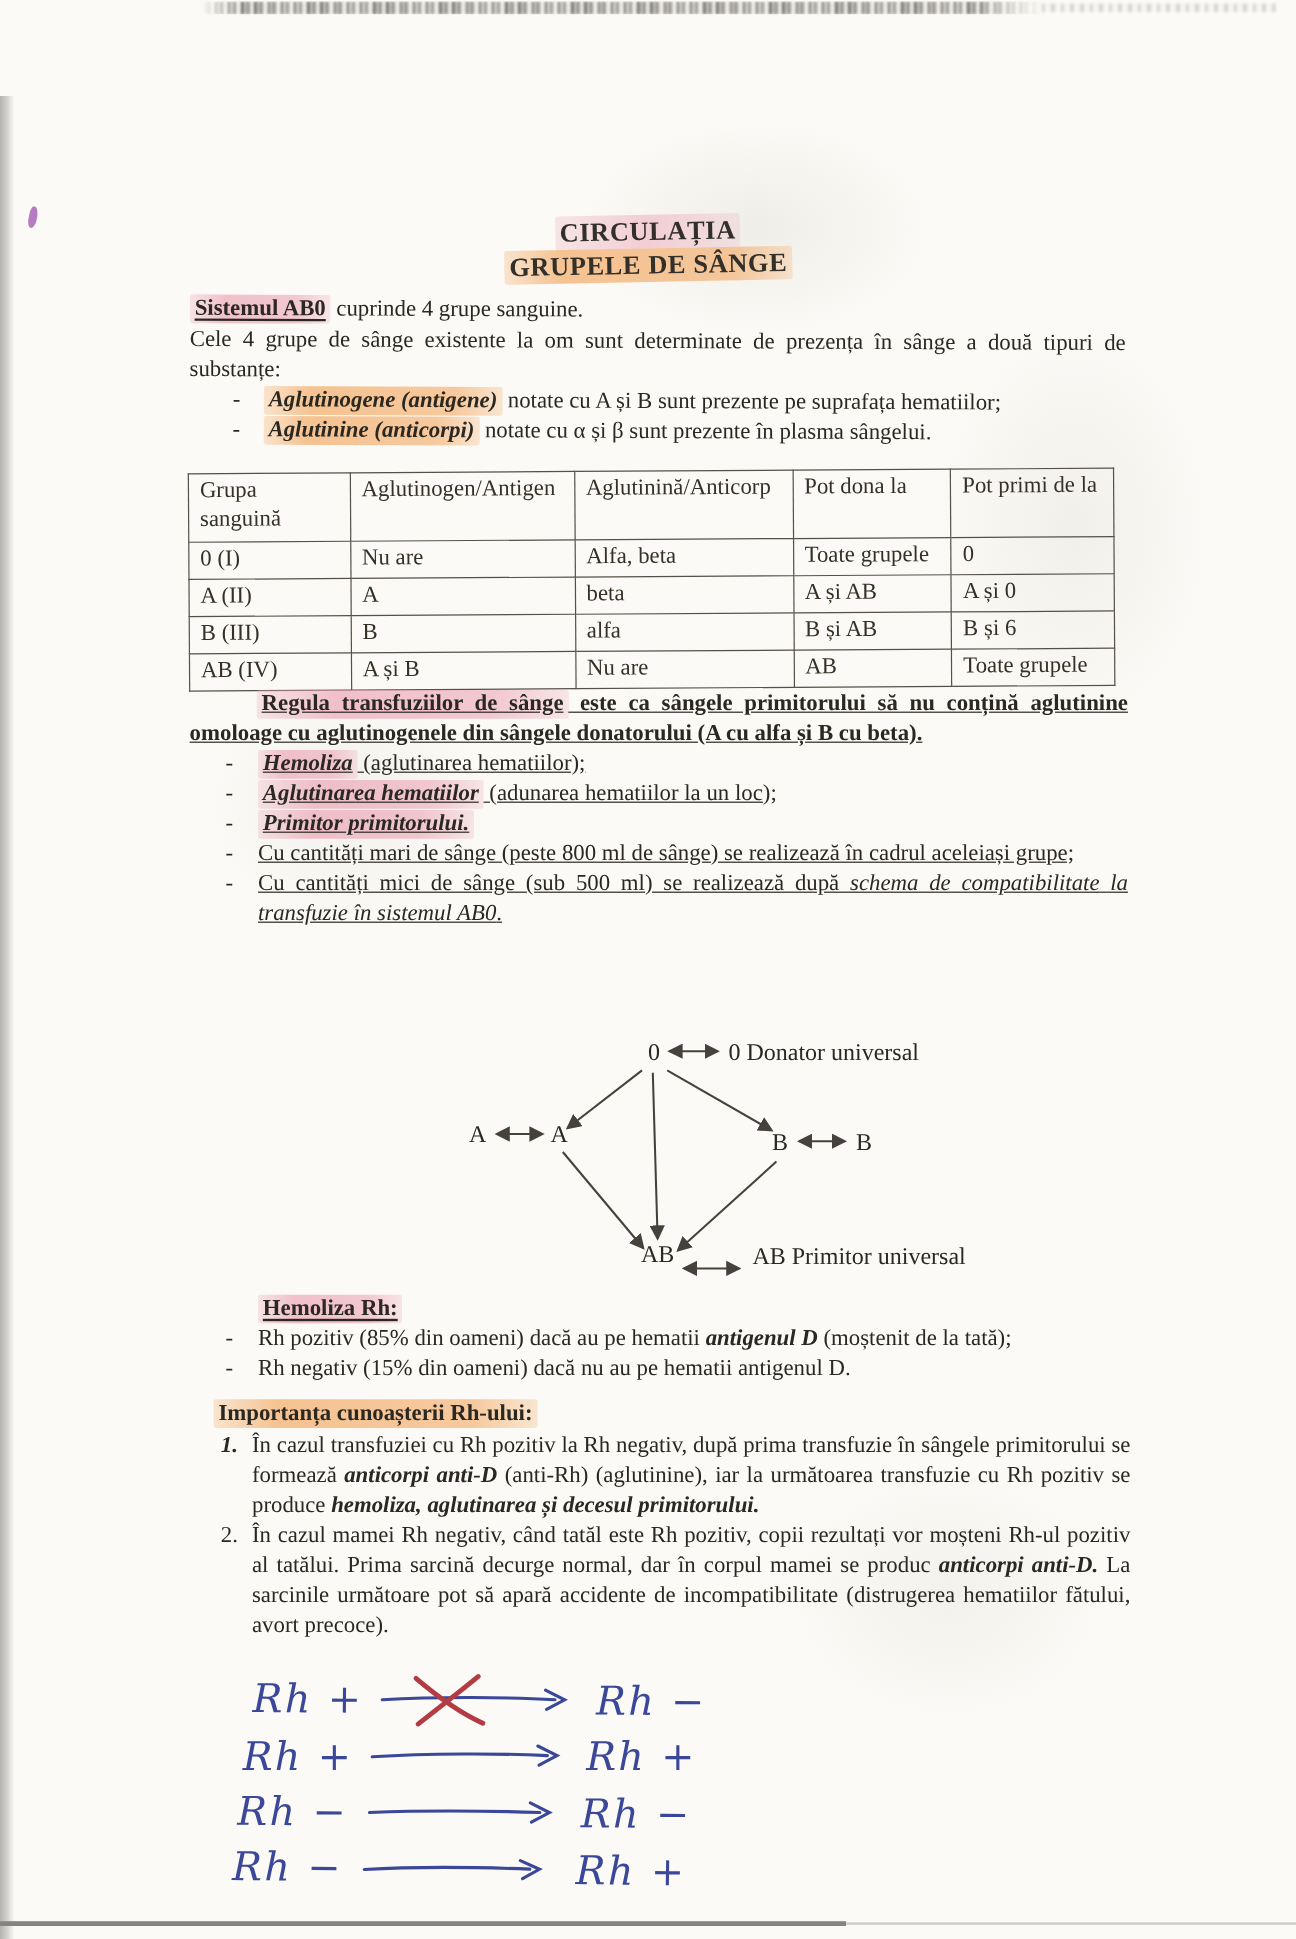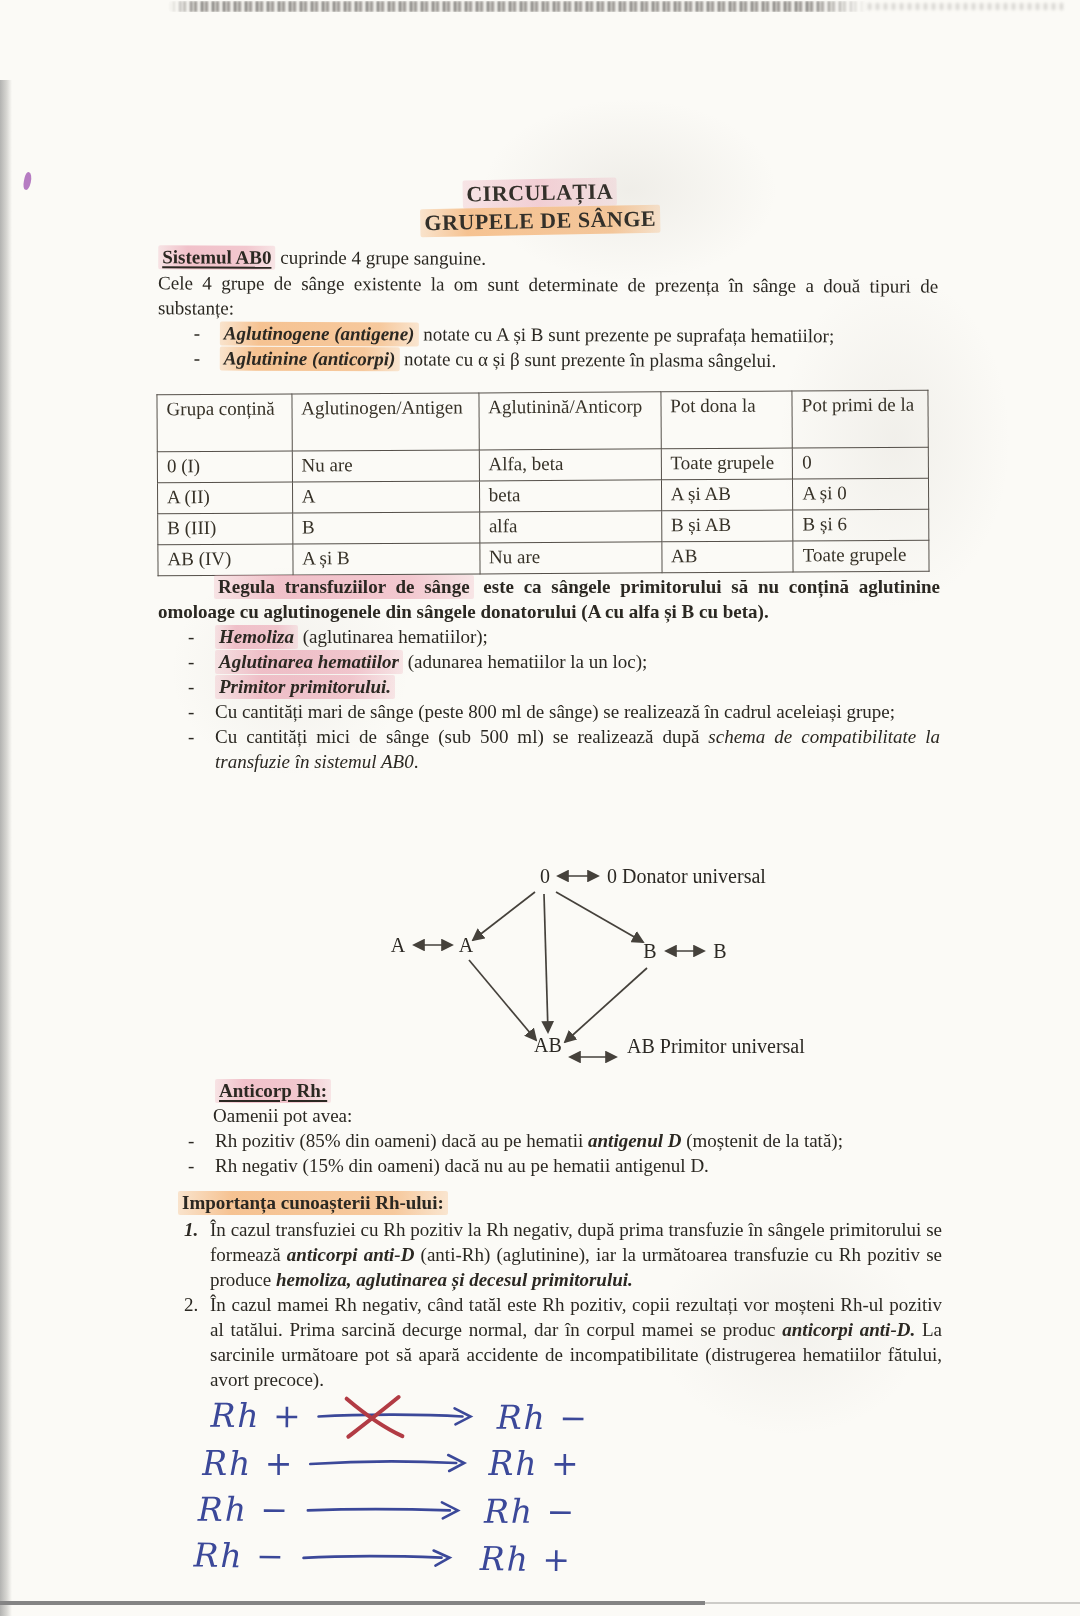--- a/index.html
+++ b/index.html
@@ -50,21 +50,21 @@
   .ditem .dash{position:absolute;left:30px;top:0;}
   .intro .ditem{padding-left:62px;}
   .intro .ditem .dash{left:36px;}
 
   .table-wrap{position:absolute;top:392px;left:157px;width:772px;transform:rotate(-.35deg);}
   table.btable{border-collapse:collapse;width:772px;color:#363127;}
   table.btable td{border:1.6px solid #55504a;padding:2px 9px 4px;vertical-align:top;line-height:24px;}
   table.btable tr.hdr td{height:50px;}
   table.btable tr.r td{height:24px;}
 
-  .regula-block{position:absolute;top:574px;left:158px;width:782px;}
+  .regula-block{position:absolute;top:574px;left:158px;width:782px;text-decoration:underline;}
   .regula-block .indent{text-indent:56px;}
   .transf-head{margin-left:28px;margin-top:1px;}
   .regula-block .ditem .dash{left:30px;}
 
   .diagram{position:absolute;top:856px;left:330px;width:540px;height:228px;}
   .diagram svg{overflow:visible;}
   .diagram text{font-family:"Liberation Serif","DejaVu Serif",serif;font-size:20px;fill:#2c2924;}
   .diagram .edge{stroke:#45413b;stroke-width:1.7;fill:none;}
 
   .rh-block{position:absolute;top:1078px;left:158px;width:784px;}
@@ -127,21 +127,21 @@
     <table class="btable">
       <colgroup>
           <col style="width:135px">
           <col style="width:187px">
           <col style="width:182px">
           <col style="width:132px">
           <col style="width:136px">
         </colgroup>
       <tbody>
         <tr class="hdr">
-          <td>Grupa conțină</td>
+          <td>Grupa sanguină</td>
           <td>Aglutinogen/Antigen</td>
           <td>Aglutinină/Anticorp</td>
           <td>Pot dona la</td>
           <td>Pot primi de la</td>
         </tr>
         <tr class="r">
           <td>0 (I)</td>
           <td>Nu are</td>
           <td>Alfa, beta</td>
           <td>Toate grupele</td>
@@ -223,23 +223,22 @@
       <text x="136" y="96" text-anchor="middle">A</text>
       <text x="320" y="102" text-anchor="middle">B</text>
       <text x="390" y="102" text-anchor="middle">B</text>
       <text x="218" y="196" text-anchor="middle">AB</text>
       <text x="297" y="197">AB Primitor universal</text>
     </svg>
   </div>
 
   <section class="rh-block">
     <p class="rh-head">
-      <span class="hl hl-pink bold ul">Anticorp Rh:</span>
-    </p>
-    <p class="rh-intro">Oamenii pot avea:</p>
+      <span class="hl hl-pink bold ul">Hemoliza Rh:</span>
+    </p>
     <div class="ditem">
       <span class="dash">-</span>
       <span>Rh pozitiv (85% din oameni) dacă au pe hematii </span><span class="bi">antigenul D</span><span> (moștenit de la tată);</span>
     </div>
     <div class="ditem">
       <span class="dash">-</span>
       <span>Rh negativ (15% din oameni) dacă nu au pe hematii antigenul D.</span>
     </div>
     <p class="imp-head">
       <span class="hl hl-orange bold">Importanța cunoașterii Rh-ului:</span>

